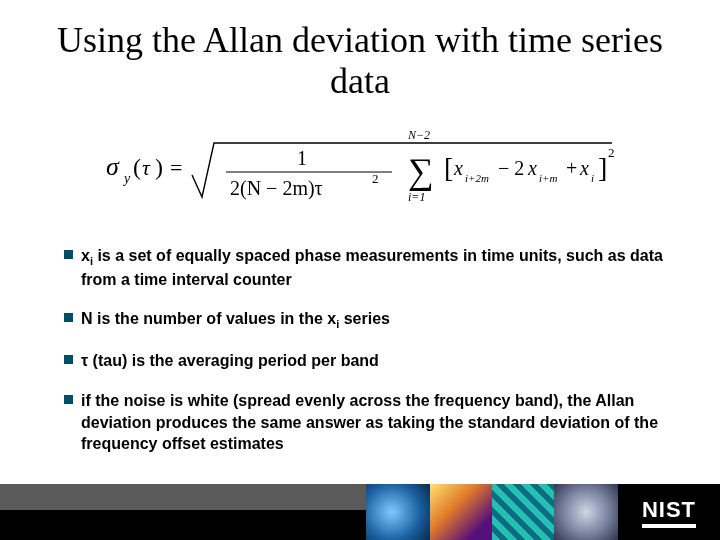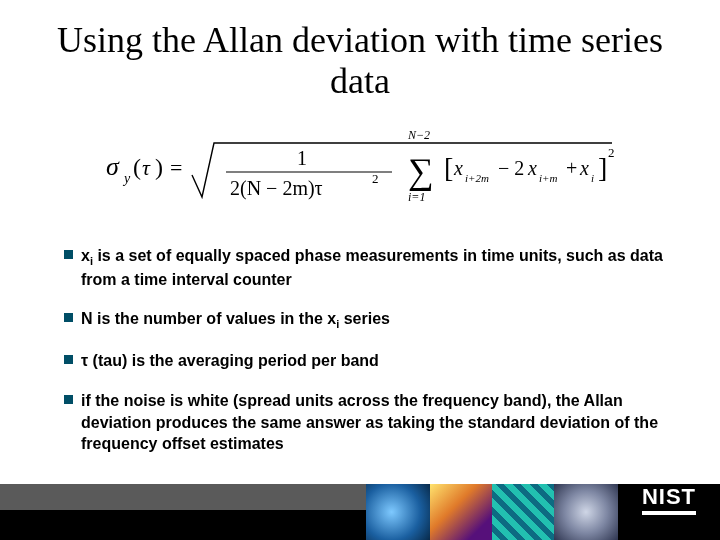--- a/index.html
+++ b/index.html
@@ -17,21 +17,21 @@
   .nist-bar { position: absolute; left: 0; bottom: 0; width: 366px; height: 56px; }
   .nist-bar-top { position: absolute; left: 0; bottom: 30px; width: 366px; height: 26px; background: #5a5a5a; }
   .nist-bar-bot { position: absolute; left: 0; bottom: 0; width: 366px; height: 30px; background: #000; }
   .nist-text { position: absolute; left: 12px; bottom: 6px; color: #fff; font-family: "Times New Roman", Times, serif; font-style: italic; font-weight: bold; font-size: 19px; line-height: 1.05; }
   .art { position: absolute; left: 366px; bottom: 0; width: 252px; height: 56px; overflow: hidden; }
   .art div { position: absolute; top: 0; height: 56px; }
   .a1 { left: 0;   width: 64px; background: radial-gradient(circle at 40% 50%, #7ec9ff 0%, #1a5fa0 60%, #082a4a 100%); }
   .a2 { left: 64px; width: 62px; background: linear-gradient(135deg, #ffe36e 0%, #e07a2a 40%, #56107a 80%); }
   .a3 { left: 126px; width: 62px; background: repeating-linear-gradient(45deg, #22c0b0 0 6px, #0d6b82 6px 12px); }
   .a4 { left: 188px; width: 64px; background: radial-gradient(circle at 50% 50%, #cfd6e6 0%, #7e87a3 50%, #2e3550 100%); }
-  .logo-block { position: absolute; right: 0; bottom: 0; width: 102px; height: 56px; background: #000; display: flex; align-items: flex-start; justify-content: center; }
+  .logo-block { position: absolute; right: 0; bottom: 0; width: 102px; height: 56px; background: #000; display: flex; align-items: center; justify-content: center; }
   .logo-txt { color: #fff; font-weight: bold; font-size: 22px; letter-spacing: 1px; border-bottom: 4px solid #fff; padding-bottom: 1px; font-family: Arial, sans-serif; }
 </style>
 </head>
 <body>
 
 <div class="slide">
 
   <div class="title">Using the Allan deviation with time series data</div>
 
   <svg class="formula" width="520" height="84" viewBox="0 0 520 84">
@@ -80,21 +80,21 @@
       <div class="btxt">
         <span>N is the number of values in the x</span><span class="sub">i</span><span> series</span>
       </div>
     </div>
     <div class="bullet">
       <div class="sq"></div>
       <div class="btxt">τ (tau) is the averaging period per band</div>
     </div>
     <div class="bullet">
       <div class="sq"></div>
-      <div class="btxt">if the noise is white (spread units across the frequency band), the Allan deviation produces the same answer as taking the standard deviation of the frequency offset estimates</div>
+      <div class="btxt">if the noise is white (spread evenly across the frequency band), the Allan deviation produces the same answer as taking the standard deviation of the frequency offset estimates</div>
     </div>
   </div>
 
   <div class="footer">
     <div class="nist-bar">
       <div class="nist-bar-top"></div>
       <div class="nist-bar-bot"></div>
     </div>
     <div class="art">
       <div class="a1"></div>

